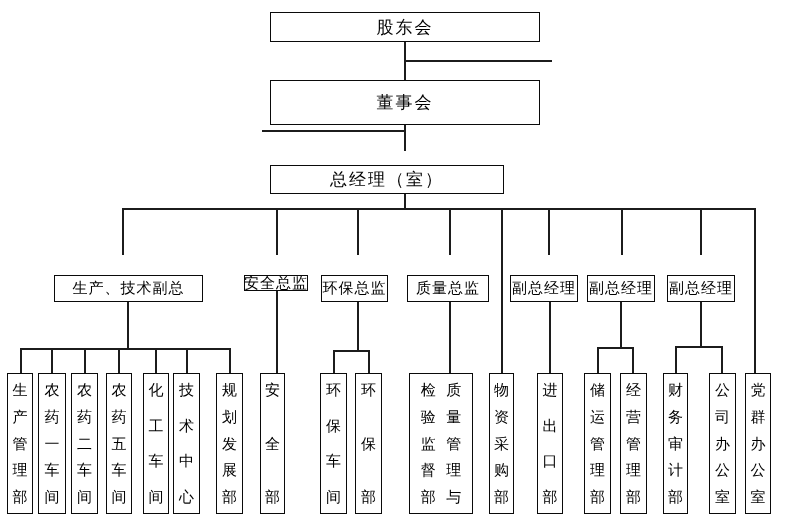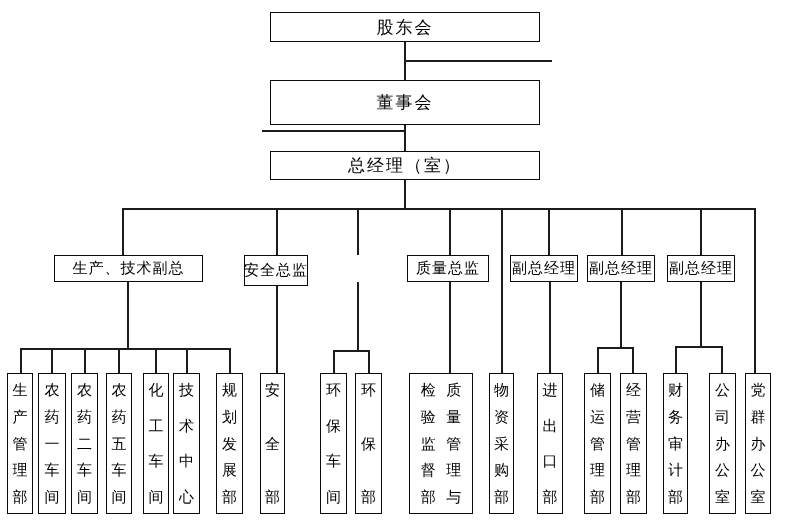--- a/index.html
+++ b/index.html
@@ -14,21 +14,21 @@
   .ln{position:absolute;background:#1c1c1c;}
   .node{
     position:absolute;
     border:1.5px solid #0a0a0a;
     background:#ffffff;
     box-sizing:border-box;
     display:flex;
   }
   .node.h{align-items:center;justify-content:center;white-space:nowrap;}
   .node.h.top{font-size:17px;letter-spacing:2px;}
-  .node.h.mid{font-size:15px;letter-spacing:1px;}
+  .node.h.mid{font-size:15px;letter-spacing:1px;margin-top:20px;}
   .node.v,.node.v2{flex-direction:row;justify-content:space-evenly;}
   .vcol{
     display:flex;flex-direction:column;
     justify-content:space-between;align-items:center;
     padding:8px 0;font-size:15px;line-height:16px;flex:0 0 auto;
   }
 </style>
 </head>
 <body>
 
@@ -71,28 +71,31 @@
     <div class="ln" style="left: 700px; top: 282px; width: 2px; height: 64px; background: rgb(28, 28, 28);"></div>
     <div class="ln" style="left: 675px; top: 346px; width: 48px; height: 2px; background: rgb(28, 28, 28);"></div>
     <div class="ln" style="left: 675px; top: 346px; width: 2px; height: 27px; background: rgb(28, 28, 28);"></div>
     <div class="ln" style="left: 721px; top: 346px; width: 2px; height: 27px; background: rgb(28, 28, 28);"></div>
     <div class="node h top" style="left: 270px; top: 12px; width: 270px; height: 30px;">
       <span>股东会</span>
     </div>
     <div class="node h top" style="left: 270px; top: 80px; width: 270px; height: 45px;">
       <span>董事会</span>
     </div>
-    <div class="node h top" style="left: 270px; top: 151px; width: 270px; height: 29px;">
+    <div class="node h top" style="left: 270px; top: 165px; width: 234px; height: 29px;">
       <span>总经理（室）</span>
     </div>
     <div class="node h mid" style="left: 54px; top: 255px; width: 149px; height: 27px;">
       <span>生产、技术副总</span>
     </div>
-    <div class="node h mid" style="left: 244px; top: 255px; width: 64px; height: 31px;">
+    <div class="node h mid" style="left: 244px; top: 255px; width: 64px; height: 16px;">
       <span>安全总监</span>
+    </div>
+    <div class="node h mid" style="left: 321px; top: 255px; width: 67px; height: 27px;">
+      <span>环保总监</span>
     </div>
     <div class="node h mid" style="left: 407px; top: 255px; width: 82px; height: 27px;">
       <span>质量总监</span>
     </div>
     <div class="node h mid" style="left: 510px; top: 255px; width: 68px; height: 27px;">
       <span>副总经理</span>
     </div>
     <div class="node h mid" style="left: 587px; top: 255px; width: 68px; height: 27px;">
       <span>副总经理</span>
     </div>

